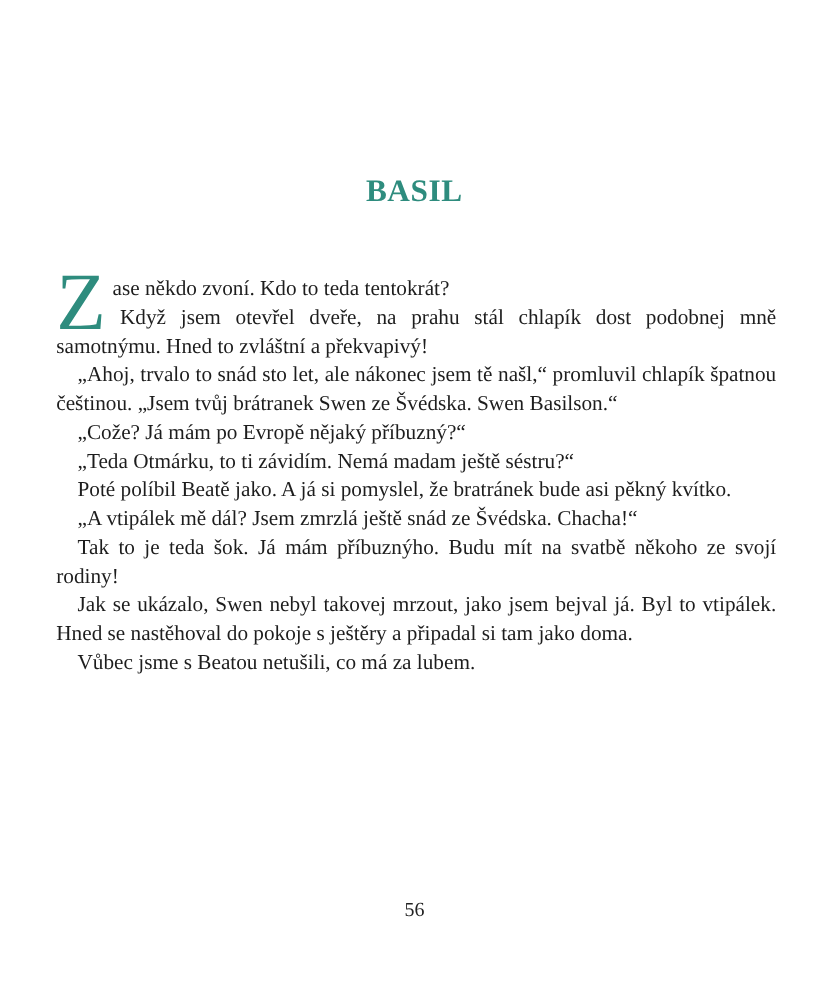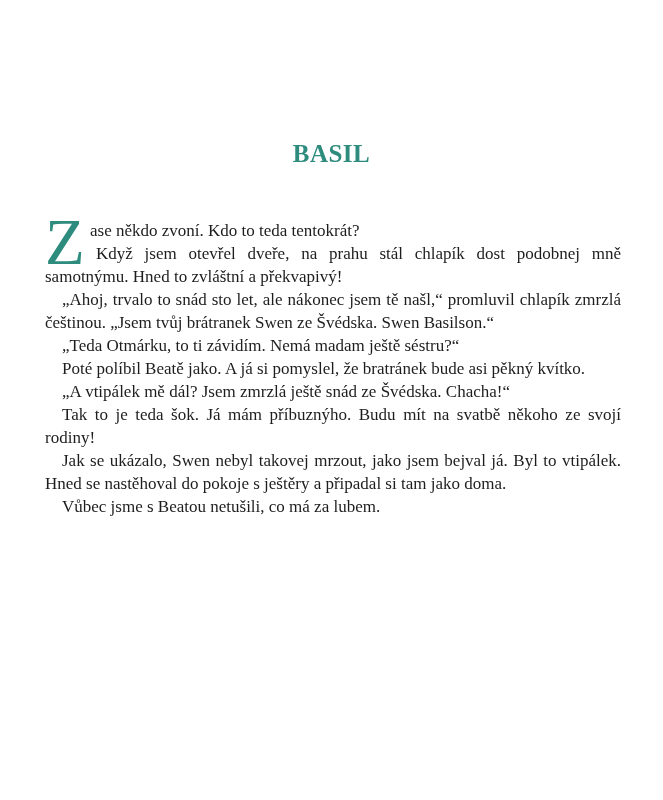--- a/index.html
+++ b/index.html
@@ -73,23 +73,25 @@
 <body>
 
 <div class="page">
 
   <h1 class="title">BASIL</h1>
 
   <div class="body">
     <span class="dropcap">Z</span>
     <p class="para">ase někdo zvoní. Kdo to teda tentokrát?</p>
     <p class="para after-dropcap">Když jsem otevřel dveře, na prahu stál chlapík dost podobnej mně samotnýmu. Hned to zvláštní a překvapivý!</p>
-    <p class="para indent">„Ahoj, trvalo to snád sto let, ale nákonec jsem tě našl,“ promluvil chlapík zmrzlá češtinou. „Jsem tvůj brátranek Swen ze Švédska. Swen Basilson.“</p>
+    <p class="para indent">„Ahoj, trvalo to snád sto let, ale nákonec jsem tě našl,“ promluvil chlapík špatnou češtinou. „Jsem tvůj brátranek Swen ze Švédska. Swen Basilson.“</p>
+    <p class="para indent">„Cože? Já mám po Evropě nějaký příbuzný?“</p>
     <p class="para indent">„Teda Otmárku, to ti závidím. Nemá madam ještě séstru?“</p>
     <p class="para indent">Poté políbil Beatě jako. A já si pomyslel, že bratránek bude asi pěkný kvítko.</p>
     <p class="para indent">„A vtipálek mě dál? Jsem zmrzlá ještě snád ze Švédska. Chacha!“</p>
     <p class="para indent">Tak to je teda šok. Já mám příbuznýho. Budu mít na svatbě někoho ze svojí rodiny!</p>
     <p class="para indent">Jak se ukázalo, Swen nebyl takovej mrzout, jako jsem bejval já. Byl to vtipálek. Hned se nastěhoval do pokoje s ještěry a připadal si tam jako doma.</p>
     <p class="para indent">Vůbec jsme s Beatou netušili, co má za lubem.</p>
   </div>
 
+  <div class="pageno">56</div>
 
 </div>
 
 </body></html>

